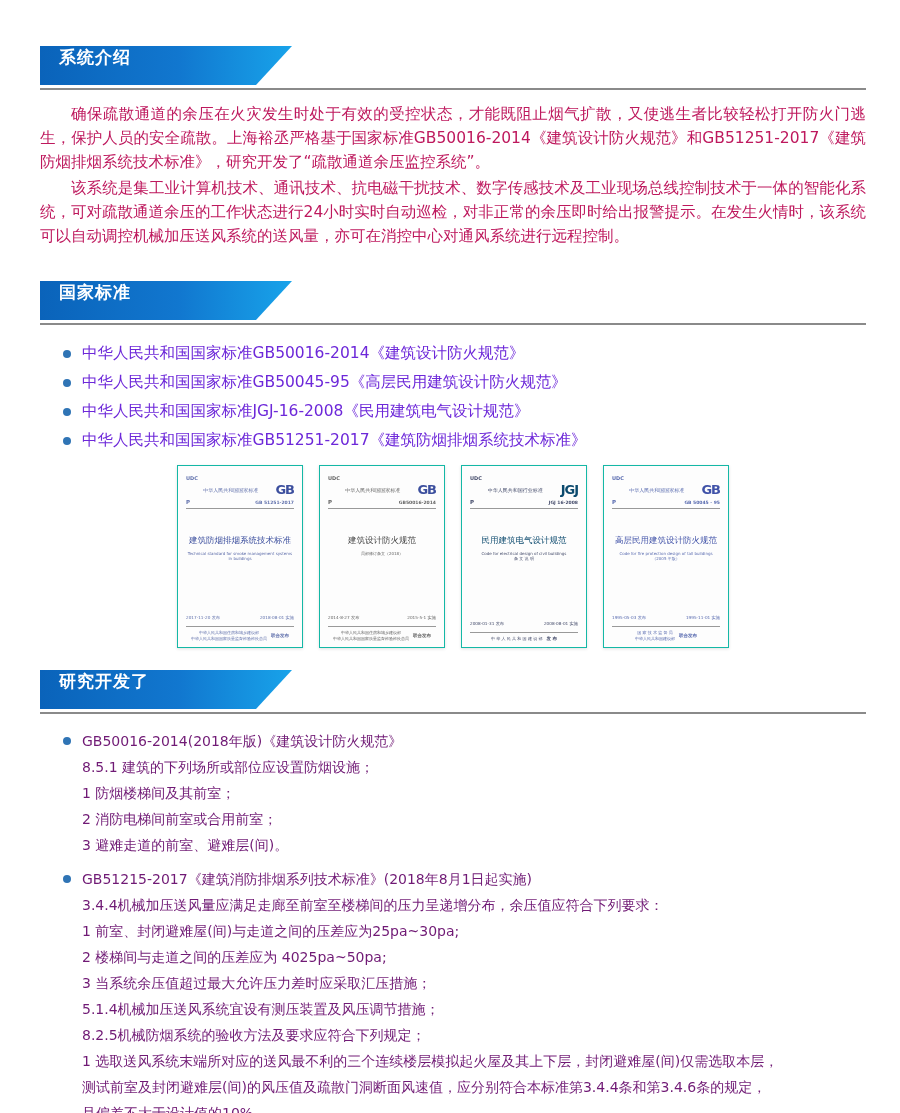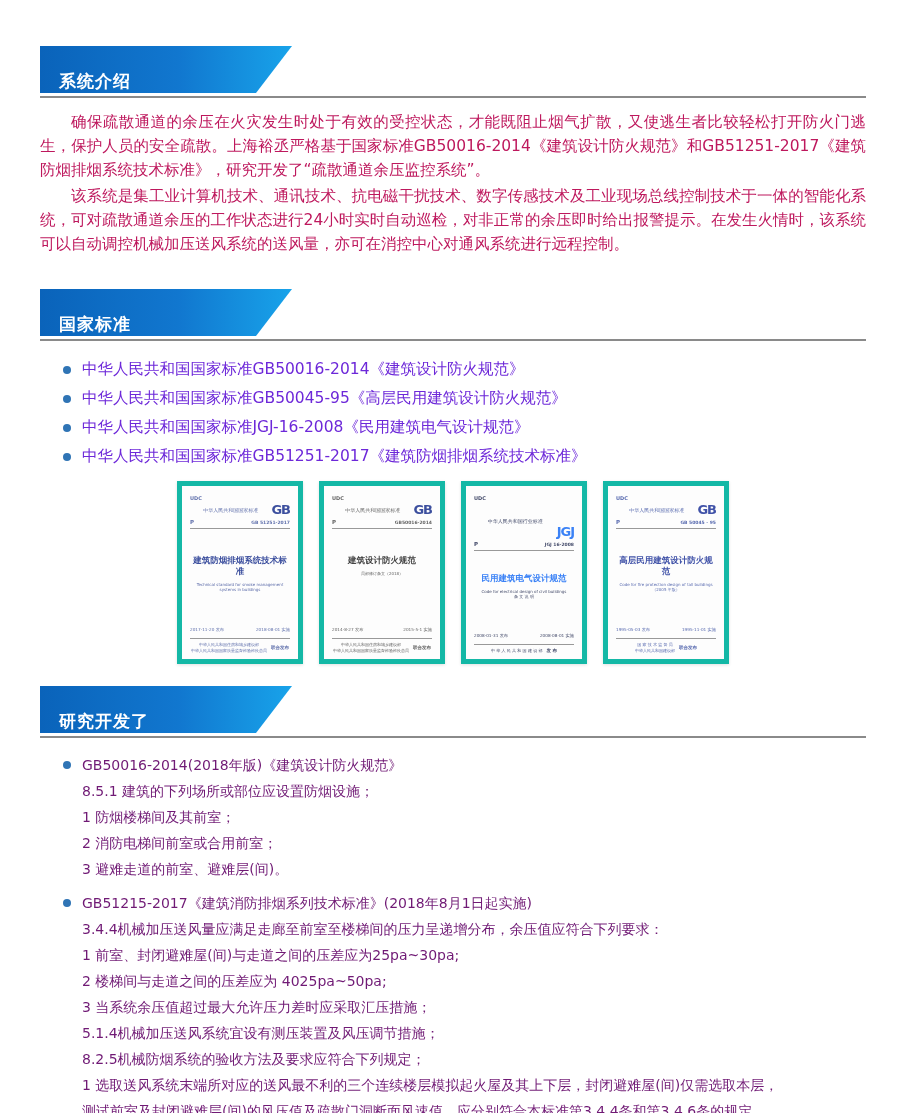--- a/index.html
+++ b/index.html
@@ -3,61 +3,61 @@
 <meta charset="utf-8">
 <style>
   * { margin:0; padding:0; box-sizing:border-box; }
   html,body { background:#fff; }
   body { font-family:"DejaVu Sans","Liberation Sans",sans-serif; }
   .page { position:relative; width:900px; height:1113px; background:#ffffff; overflow:hidden;
           padding:0 34px 0 40px; color:#4f4f4f; }
 
   
   .sec { margin-top:0; }
-  .banner { position:relative; width:252px; height:47px;
+  .banner { position:relative; width:252px; height:39px;
             background:linear-gradient(90deg,#0a63ba 0%,#1177cf 55%,#18a3ea 100%);
             clip-path:polygon(0 0,100% 0,calc(100% - 36px) 100%,0 100%);
-            display:flex; align-items:flex-end; }
+            display:flex; align-items:flex-start; }
   .banner span { color:#fff; font-size:17px; font-weight:bold; padding-left:19px; letter-spacing:1px; }
   .rule { height:2px; background:#8a8a8a; margin-top:3px; width:826px; }
 
   
   .intro { margin-top:12px; }
   .intro p { font-size:15.5px; line-height:24px; text-align:justify; text-indent:2em; color:#be185d; }
   .intro p + p { margin-top:2px; }
 
   
   .blist { margin-top:14px; }
   .blist .item { position:relative; padding-left:42px; font-size:15.5px; color:#6d28d9; height:29px; line-height:29px; }
   .blist .item .dot { position:absolute; left:23px; top:11px; width:8px; height:8px; border-radius:50%; background:#2f74b5; }
 
   
   .covers { margin-top:10px; display:flex; justify-content:center; gap:16px; }
-  .cover { width:126px; height:183px; background:#fdfdfd; border:5px solid #14b8a6;
+  .cover { width:126px; height:183px; background:#fdfdfd; border:1px solid #14b8a6;
            box-shadow:0 1px 3px rgba(0,0,0,.12); padding:9px 8px 5px; display:flex; flex-direction:column;
            font-size:5px; }
   .cover .udc { font-size:5px; font-weight:bold; }
   .cover .orgrow { display:flex; align-items:center; justify-content:space-between; margin-top:2px; }
   .cover .org { font-size:5px; flex:1; text-align:center; }
   .cover .logo { font-size:13px; font-weight:800; letter-spacing:-1px; line-height:13px; }
   .cover .coderow { display:flex; justify-content:space-between; align-items:flex-end; margin-top:3px; }
   .cover .pmark { font-size:5.5px; font-weight:bold; }
   .cover .code { font-size:4.5px; font-weight:bold; }
   .cover .hl { height:1px; background:#999; margin-top:3px; }
-  .cover .title { margin-top:26px; text-align:center; font-size:8.5px; font-weight:bold; line-height:11px; }
+  .cover .title { margin-top:26px; text-align:center; font-size:8.5px; font-weight:normal; line-height:11px; }
   .cover .subtitle { margin-top:5px; text-align:center; font-size:4px; line-height:5px; }
   .cover .spacer { flex:1; }
   .cover .dates { display:flex; justify-content:space-between; font-size:4.2px; margin-bottom:3px; }
   .cover .pubrow { display:flex; align-items:center; justify-content:center; gap:4px; padding:3px 0 1px; }
   .cover .pub { font-size:4px; line-height:5.5px; white-space:pre-line; text-align:center; }
   .cover .publabel { font-size:4.5px; font-weight:bold; }
   
   .c0 { color:#6272ad; } .c0 .logo,.c0 .title{ color:#3c4f9e; } .c0 .subtitle{ color:#5a6aa8; }
   .c1 { color:#666; }    .c1 .logo{ color:#3c4f9e; } .c1 .title{ color:#454545; }
-  .c2 { color:#454c6b; } .c2 .logo,.c2 .title{ color:#3b82f6;margin-top:22px; }
+  .c2 { color:#454c6b; } .c2 .logo,.c2 .title{ color:#0c4a6e; }
   .c3 { color:#5a6cb0; } .c3 .logo,.c3 .title{ color:#4052a8; }
 
   
   .sblock { position:relative; padding-left:42px; font-size:14px; color:#701a75; }
   .sblock .dot { position:absolute; left:23px; top:9px; width:8px; height:8px; border-radius:50%; background:#2f74b5; }
   .sblock .ln { line-height:26px; }
 
   .mt-banner2 { margin-top:33px; }
   .mt-banner3 { margin-top:22px; }
   .mt-block1 { margin-top:14px; }

